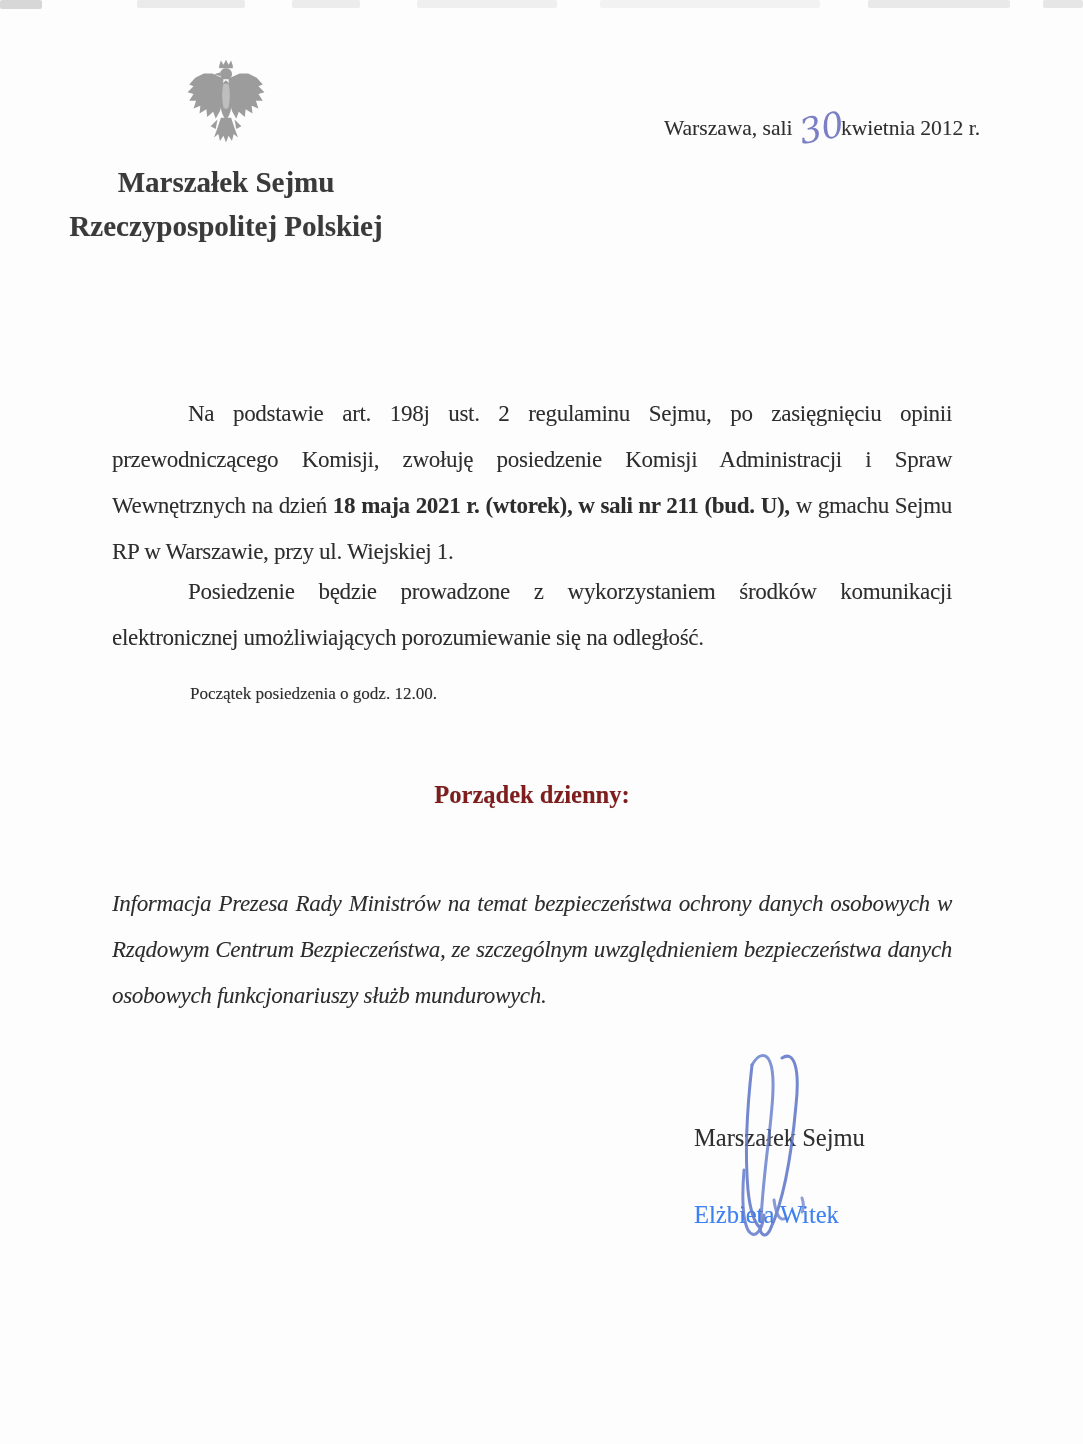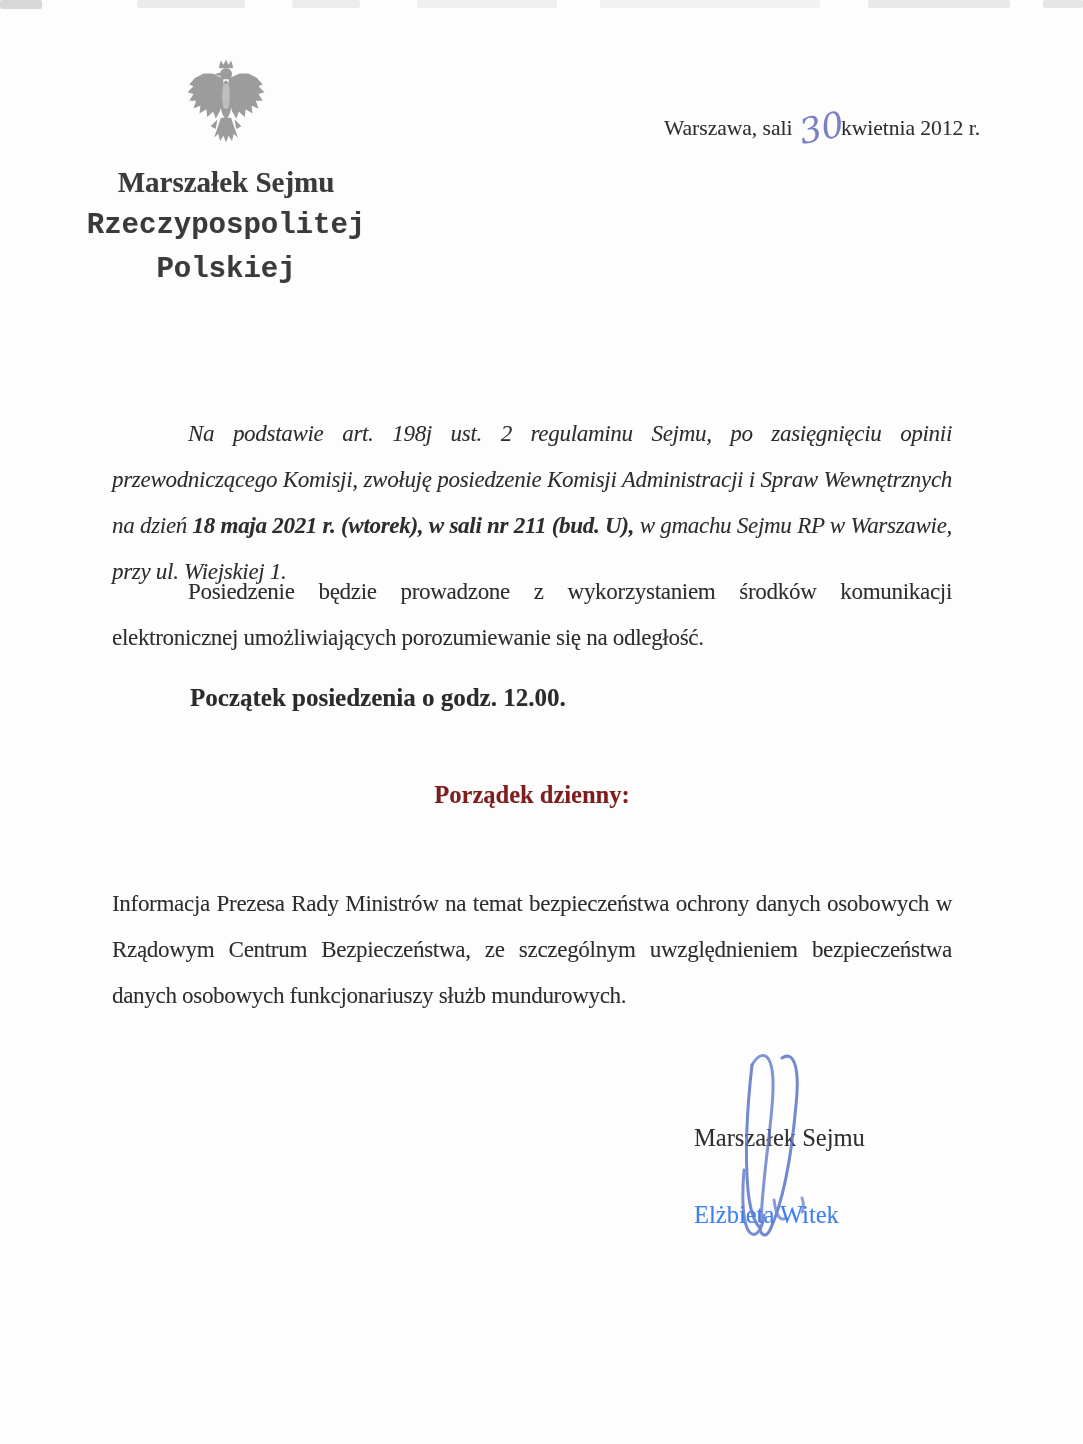--- a/index.html
+++ b/index.html
@@ -25,21 +25,21 @@
   .sender {
     position: absolute;
     left: 56px; top: 160px;
     width: 340px;
     text-align: center;
     font-weight: 700;
     color: #3a3a3a;
     text-shadow: 0.3px 0.3px 0.7px rgba(50,50,50,0.28);
   }
   .sender-line1 { font-size: 29px; line-height: 44px; }
-  .sender-line2 { font-size: 29px; line-height: 44px; font-family: Liberation Mono, monospace; }
+  .sender-line2 { font-size: 29px; line-height: 44px; }
 
   .dateline {
     position: absolute;
     left: 664px; top: 116px;
     font-size: 21.5px;
     white-space: nowrap;
     color: #2f2f2f;
     text-shadow: 0.3px 0.3px 0.6px rgba(50,50,50,0.25);
   }
   .hand-day {
@@ -60,43 +60,43 @@
     left: 112px;
     width: 840px;
     font-size: 23px;
     line-height: 46px;
     letter-spacing: -0.3px;
     text-align: justify;
     color: #2d2d2d;
     text-shadow: 0.3px 0.3px 0.6px rgba(50,50,50,0.22);
   }
   .indent { text-indent: 76px; }
-  .p1 { top: 388px; font-style: italic; }
+  .p1 { top: 368px; }
   .p2 { top: 546px; }
   .b  { font-weight: 700; }
 
   .start-line {
     position: absolute;
     left: 190px; top: 684px;
-    font-size: 25px;
-    font-weight: 700;
+    font-size: 17px;
+    font-weight: 400;
     color: #2b2b2b;
     text-shadow: 0.3px 0.3px 0.7px rgba(40,40,40,0.3);
   }
   .agenda-heading {
     position: absolute;
     left: 112px; top: 781px;
     width: 840px;
     text-align: center;
     font-size: 24.5px;
     font-weight: 700;
     color: #7f1d1d;
     text-shadow: 0.3px 0.3px 0.7px rgba(40,40,40,0.3);
   }
-  .agenda-par { top: 858px; }
+  .agenda-par { top: 858px; font-style: italic; }
 
   .sig-title {
     position: absolute;
     left: 694px; top: 1124px;
     font-size: 24.5px;
     color: #2f2f2f;
     text-shadow: 0.3px 0.3px 0.6px rgba(50,50,50,0.25);
   }
   .sig-name {
     position: absolute;

